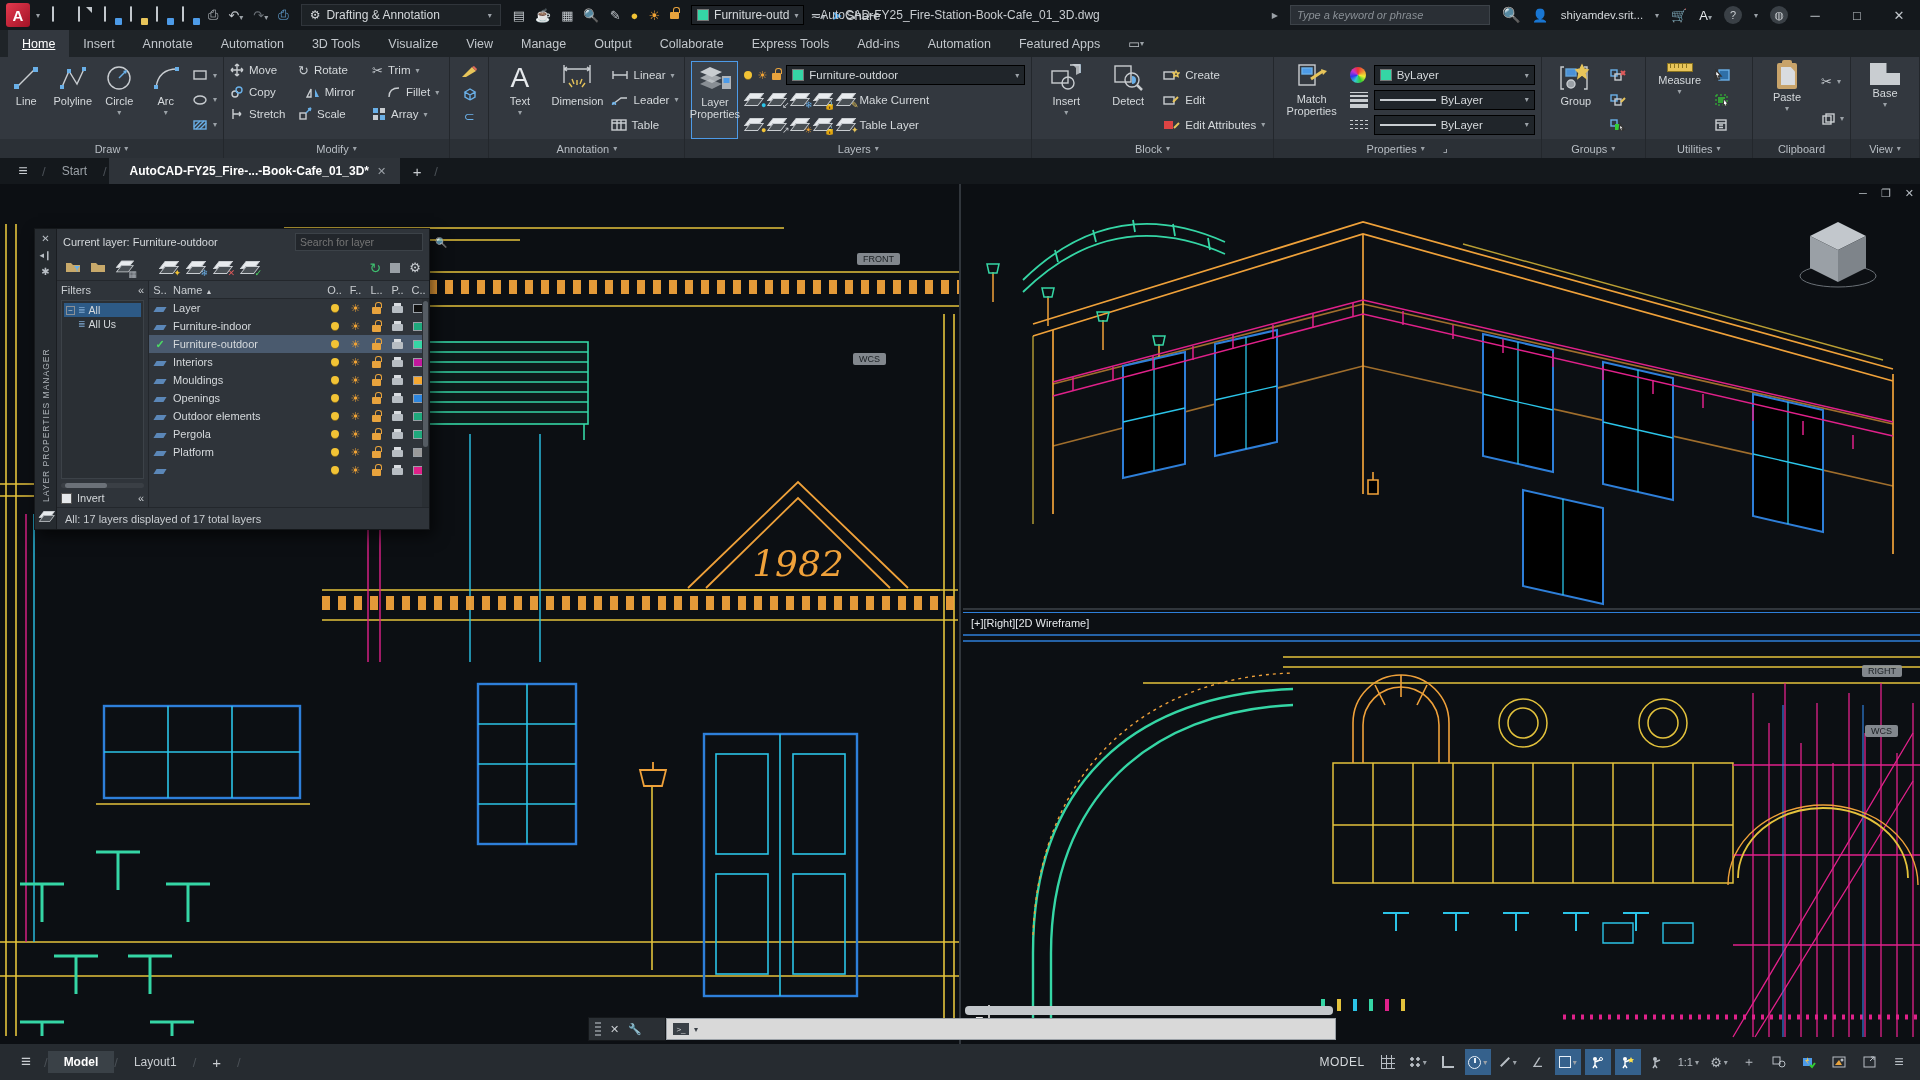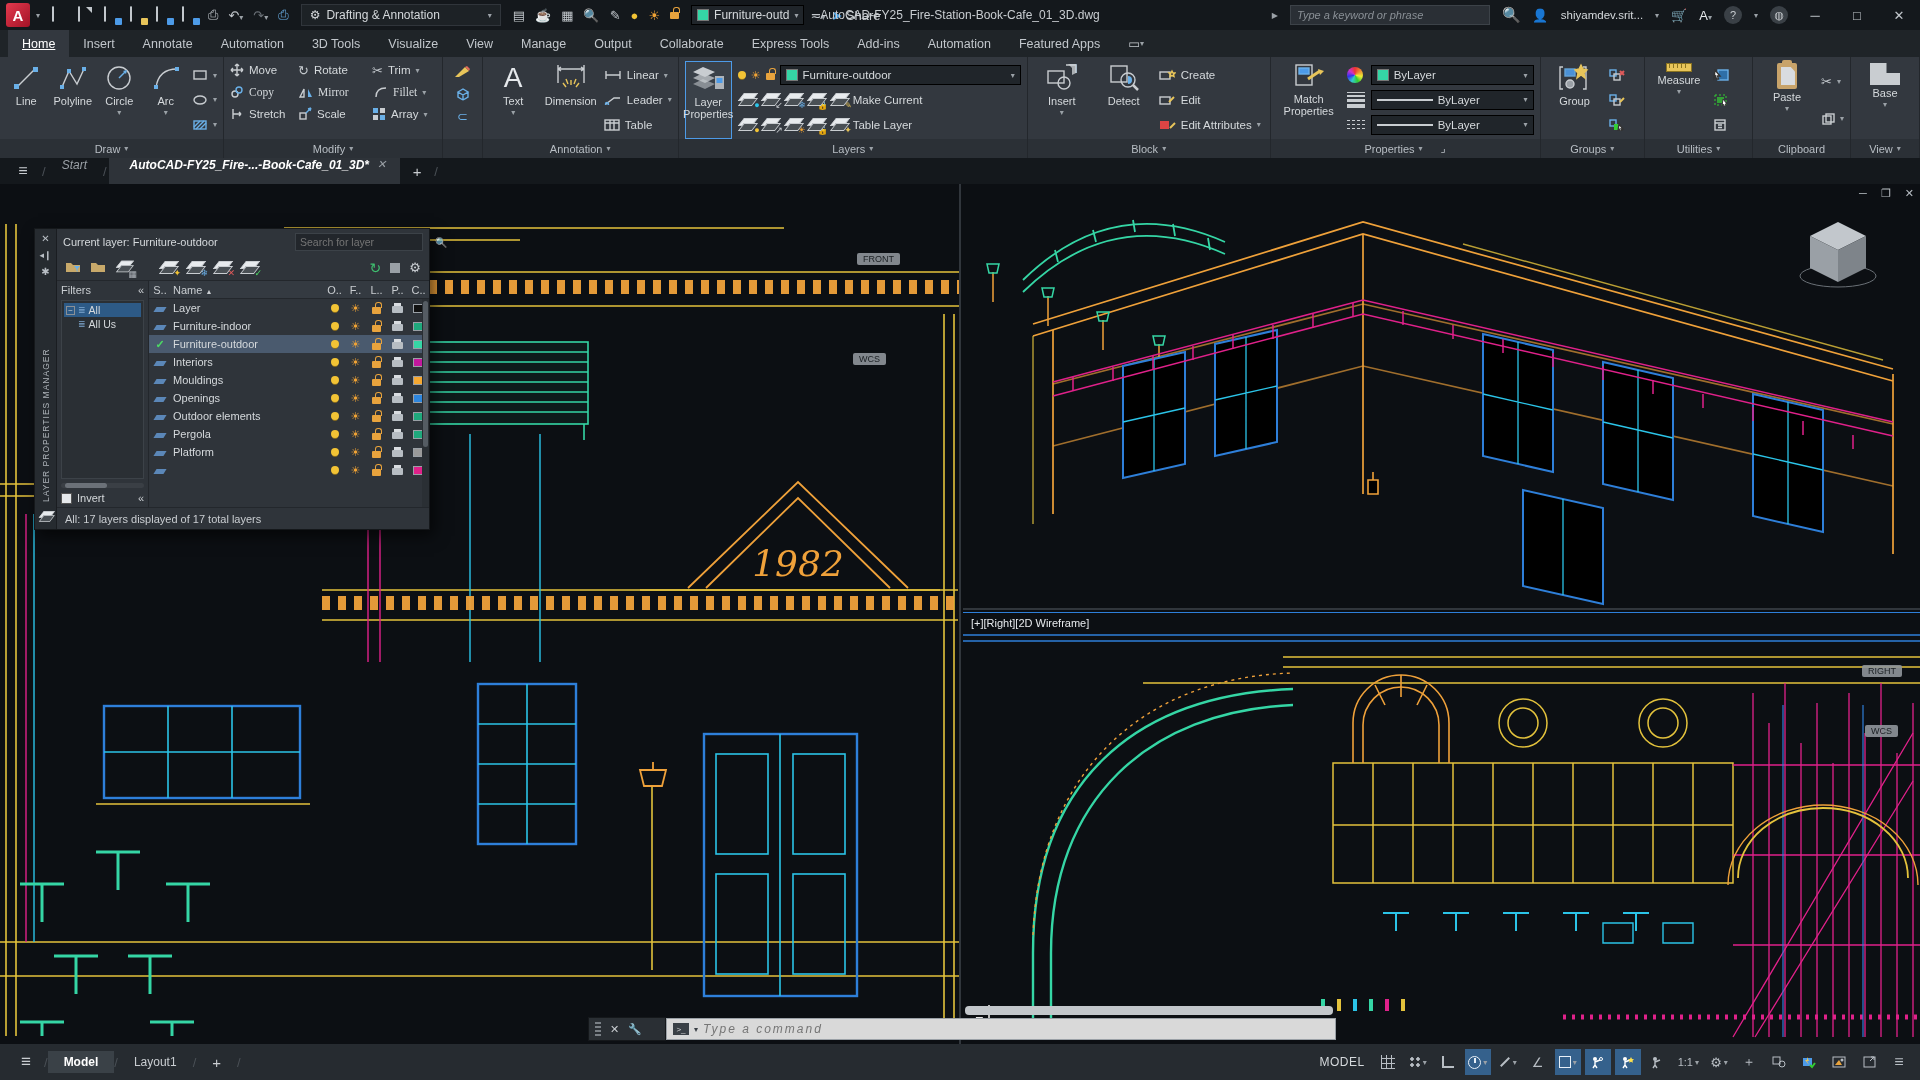--- a/index.html
+++ b/index.html
@@ -67,21 +67,21 @@
   .basesh{width:30px;height:22px;background:#C9CDD1;clip-path:polygon(0 0,55% 0,55% 45%,100% 45%,100% 100%,0 100%);}
   .sheets{position:relative;width:18px;height:13px;display:inline-block;}
   .sheets:before,.sheets:after{content:"";position:absolute;left:3px;width:12px;height:6px;transform:skewX(-38deg);border:1px solid #C9CDD1;}
   .sheets:before{top:0;background:#E8EBEE;} .sheets:after{top:5px;background:#4A5055;}
   .mini{position:relative;display:inline-block;}
   .mbadge{position:absolute;right:-4px;bottom:-4px;font-size:9px;line-height:1;}
 
   
   .filetabs{position:absolute;left:0;top:158px;width:1920px;height:26px;background:#14181C;display:flex;align-items:stretch;gap:2px;padding-left:6px;font-size:12px;z-index:57;}
   .burger{width:34px;color:#C9CDD1;font-size:16px;}
-  .ftab{display:flex;align-items:flex-start;gap:8px;padding:0 14px;color:#9BA1A7;font-style:italic;}
+  .ftab{display:flex;align-items:center;gap:8px;padding:0 14px;color:#9BA1A7;}
   .ftab.active{background:#2E3339;color:#FFFFFF;font-weight:bold;padding-left:21px;}
   .ftab .x{color:#9BA1A7;font-weight:normal;font-size:11px;}
   .plus{width:30px;color:#C9CDD1;font-size:15px;}
   .slash{color:#4A5056;align-self:center;font-size:13px;}
 
   
   .canvas{position:absolute;left:0;top:184px;width:1920px;height:860px;background:#0C0F13;}
   .vp{position:absolute;overflow:hidden;}
   #vp-left{left:0;top:0;width:961px;height:860px;border-right:2px solid #31363C;}
   #vp-tr{left:963px;top:0;width:957px;height:426px;border-bottom:2px solid #31363C;}
@@ -319,21 +319,21 @@
         <span class="rrow" style="width:72px;">
             <span class="glyph">↻</span>
             <span>Rotate</span>
           </span>
         <span class="rrow" style="width:62px;">
             <span class="glyph">✂</span>
             <span>Trim</span>
             <span class="dd">▾</span>
           </span>
       </div>
-      <div style="display:flex;gap:3px;font-family:Liberation Serif, serif;">
+      <div style="display:flex;gap:16px;">
         <span class="rrow" style="width:66px;">
             <svg class="ln" width="14" height="14" viewBox="0 0 14 14">
               <circle cx="5" cy="9" r="3"></circle>
               <circle class="acc" cx="9" cy="5" r="3"></circle>
             </svg>
             <span>Copy</span>
           </span>
         <span class="rrow" style="width:72px;">
             <svg class="ln" width="14" height="14" viewBox="0 0 14 14">
               <path d="M5,12 L5,4 L1,12 Z"></path>
@@ -1236,21 +1236,20 @@
 
   <div class="cmdbar">
     <div class="cmdgrip">
       <span class="gripdots"></span>
       <span>✕</span>
       <span>🔧</span>
     </div>
     <div class="cmdinput">
       <span class="cmdico">&gt;_</span>
       <span class="dd" style="color:#3A4046;">▾</span>
-      <input placeholder="Type a command" style="">
     </div>
   </div>
 </div>
 
 <div class="statusbar">
   <span class="burger ib" style="width:36px;font-size:17px;">≡</span>
   <span class="slash">/</span>
   <span class="mtab active">Model</span>
   <span class="slash">/</span>
   <span class="mtab">Layout1</span>

